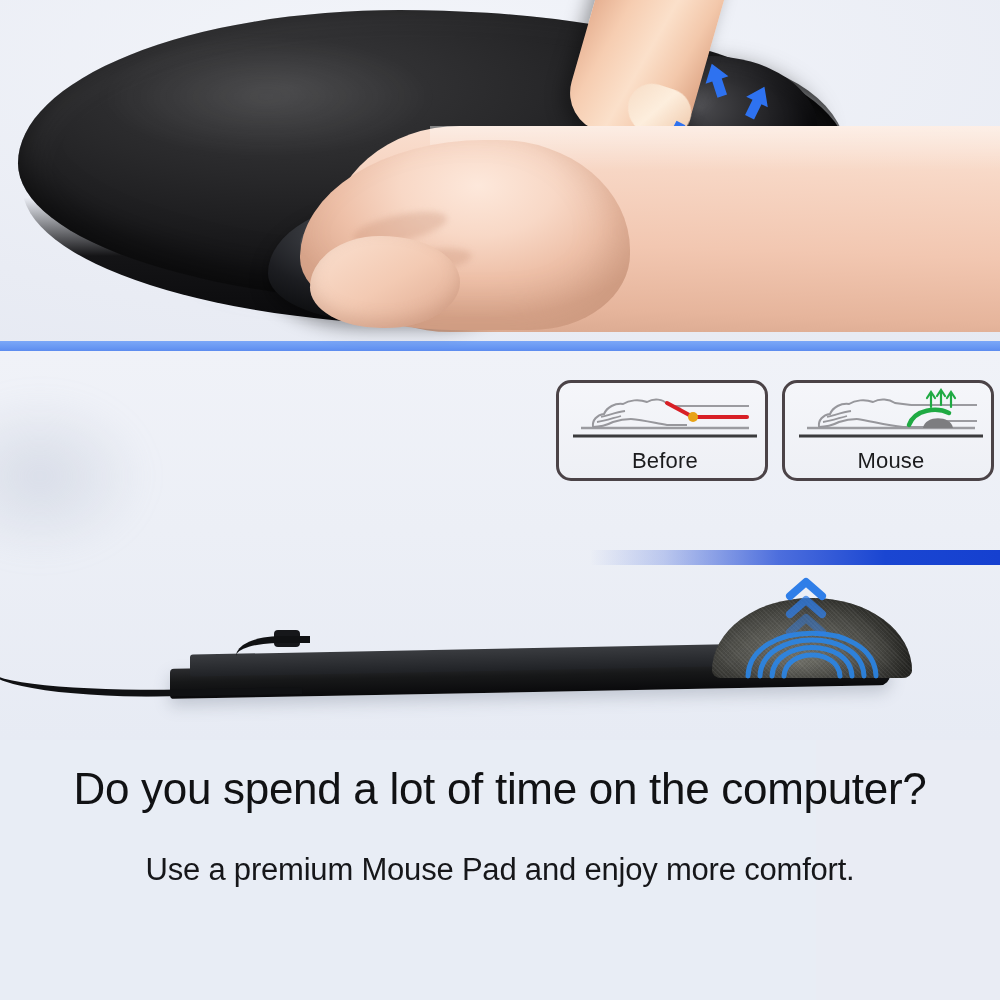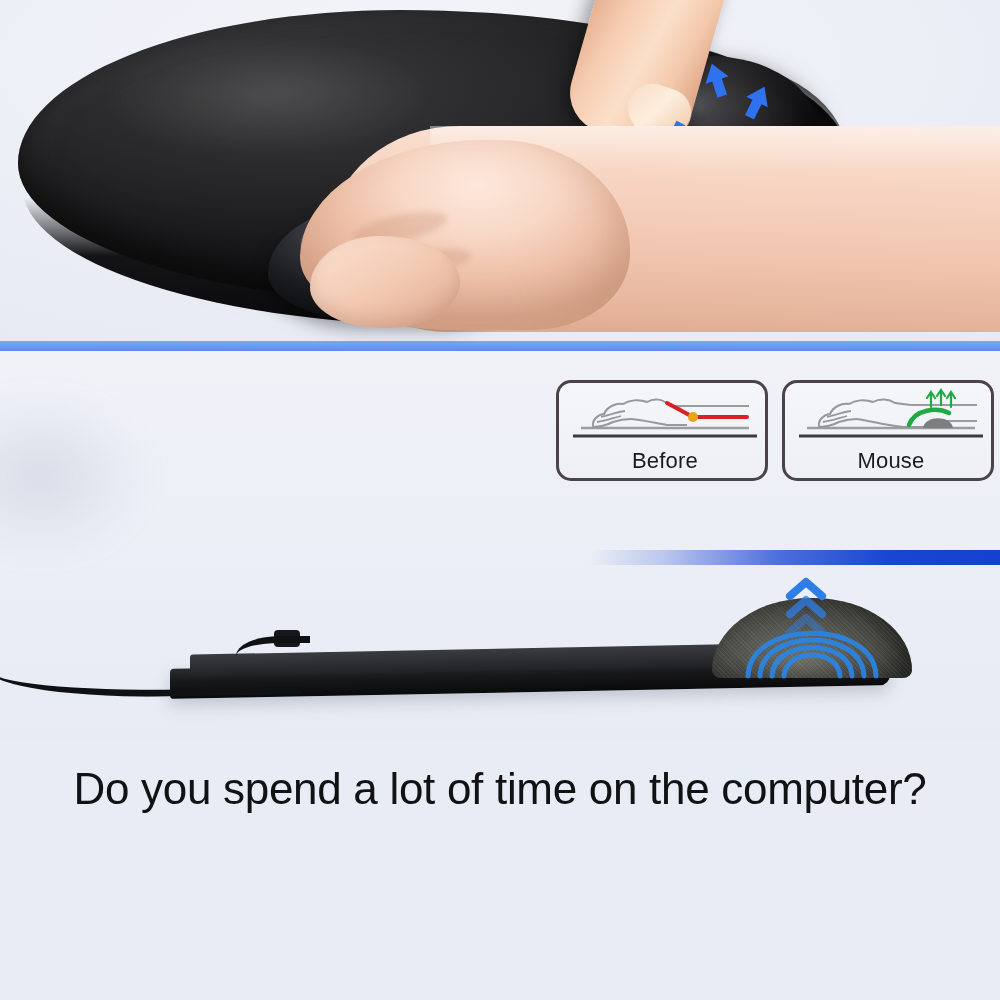--- a/index.html
+++ b/index.html
@@ -498,15 +498,16 @@
 
   <div class="hand-knuckles"></div>
   <div class="finger-fold-a"></div>
   <div class="finger-fold-b"></div>
   <div class="thumb"></div>
 
   <div class="blue-streak"></div>
 
   <div class="panel-bottom">
     <div class="headline">Do you spend a lot of time on the computer?</div>
+    <div class="subline">Use a premium Mouse Pad and enjoy more comfort.</div>
   </div>
 
 </div>
 
 </body></html>

